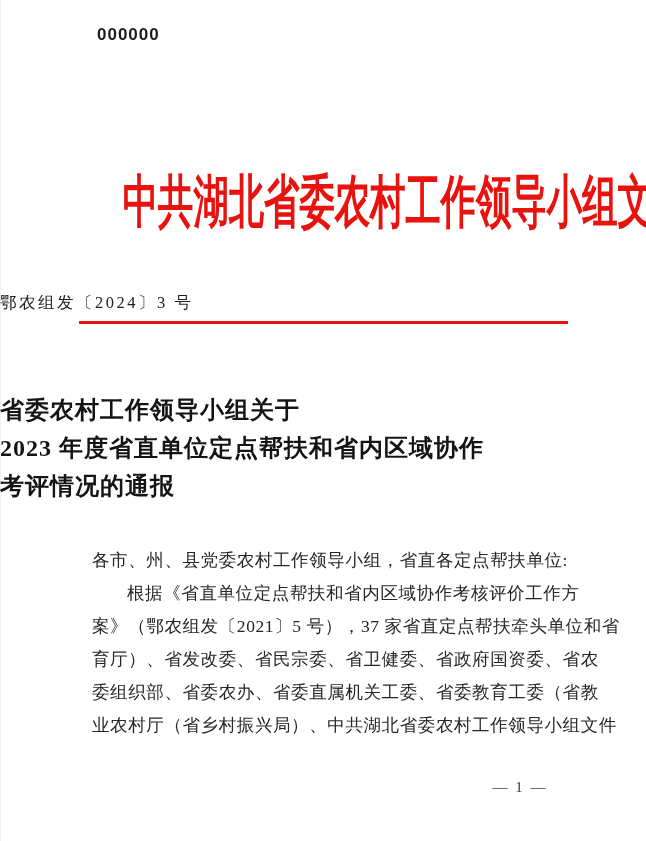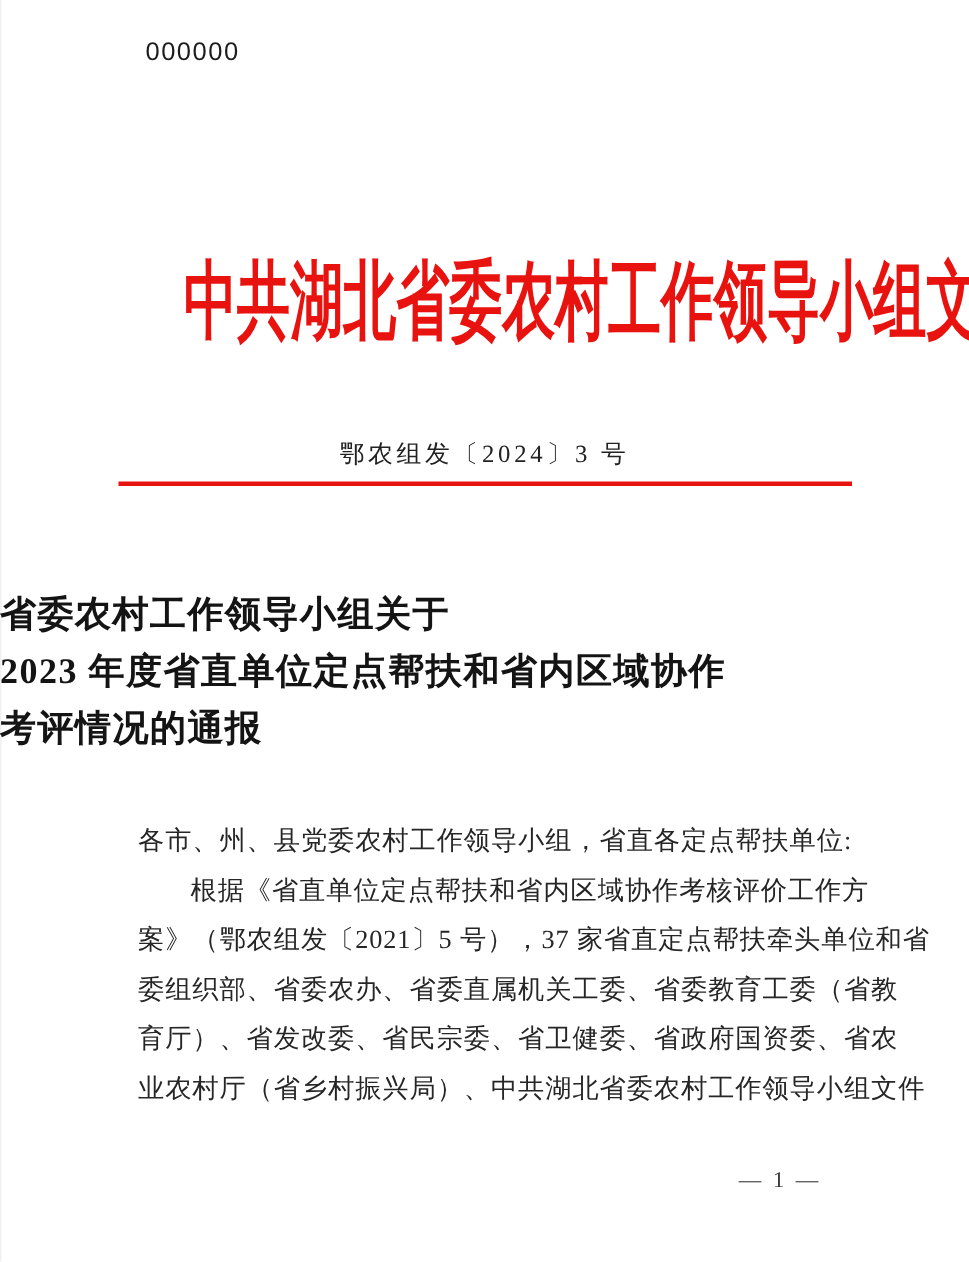--- a/index.html
+++ b/index.html
@@ -14,21 +14,21 @@
     border-right: 1px solid #d9d9d9;
     box-shadow: inset 1px 0 0 #f0f0f0;
   }
 
   .serial {
     position: absolute;
     left: 97px;
     top: 25px;
     font-family: "Liberation Sans", "DejaVu Sans", sans-serif;
     font-size: 17px;
-    font-weight: 400;
+    font-weight: 700;
     letter-spacing: 1px;
     color: #1c1c1c;
   }
 
   .issuer {
     position: absolute;
     top: 166px;
     left: 0;
     width: 100%;
     text-align: center;
@@ -39,21 +39,20 @@
     color: #e8120f;
     transform: scaleX(0.62);
     transform-origin: 50% 50%;
   }
 
   .doc-number {
     position: absolute;
     top: 292px;
     left: 0;
     width: 100%;
-    text-align: center;
     font-size: 16.5px;
     letter-spacing: 2.5px;
     color: #222222;
   }
 
   .red-rule {
     position: absolute;
     top: 321px;
     left: 79px;
     width: 489px;
@@ -116,20 +115,20 @@
   <div class="notice-title">
     <div>省委农村工作领导小组关于</div>
     <div>2023 年度省直单位定点帮扶和省内区域协作</div>
     <div>考评情况的通报</div>
   </div>
 
   <div class="body-block">
     <div class="body-line">各市、州、县党委农村工作领导小组，省直各定点帮扶单位:</div>
     <div class="body-line indent">根据《省直单位定点帮扶和省内区域协作考核评价工作方</div>
     <div class="body-line">案》（鄂农组发〔2021〕5 号），37 家省直定点帮扶牵头单位和省</div>
+    <div class="body-line">育厅）、省发改委、省民宗委、省卫健委、省政府国资委、省农</div>
     <div class="body-line">委组织部、省委农办、省委直属机关工委、省委教育工委（省教</div>
-    <div class="body-line">育厅）、省发改委、省民宗委、省卫健委、省政府国资委、省农</div>
     <div class="body-line">业农村厅（省乡村振兴局）、中共湖北省委农村工作领导小组文件</div>
   </div>
 
   <div class="page-number">— 1 —</div>
 
 </div>
 
 </body></html>

